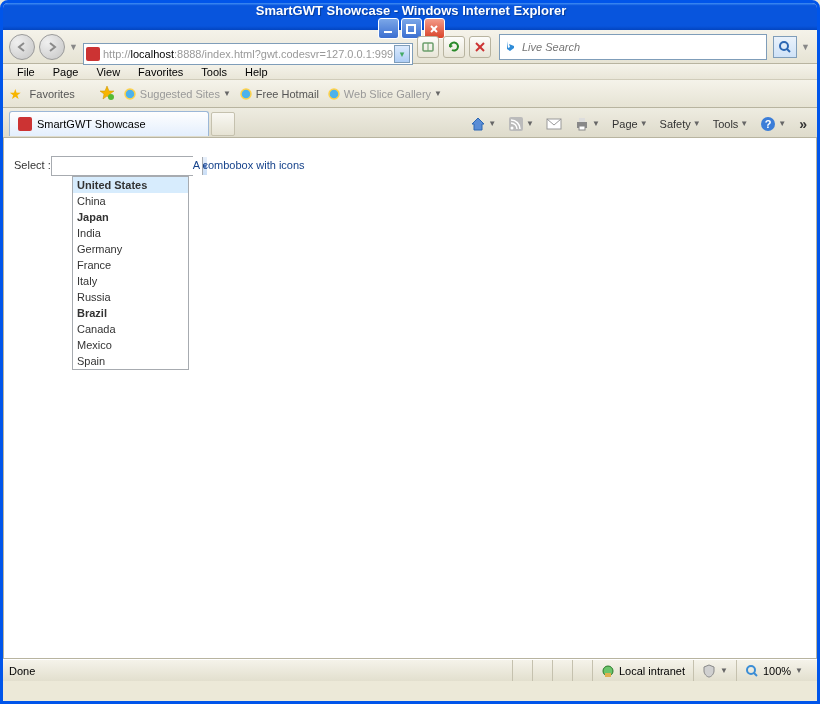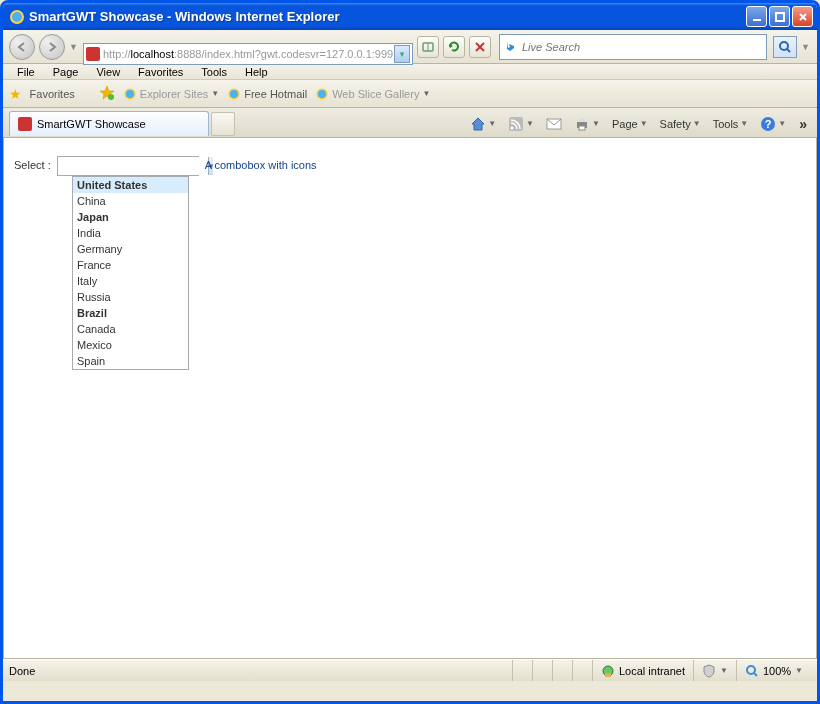--- a/index.html
+++ b/index.html
@@ -1,20 +1,20 @@
 <!DOCTYPE html>
 <html><head>
 <meta charset="utf-8">
 <style>
   * { box-sizing: border-box; }
   html, body { margin: 0; padding: 0; font-family: Tahoma, Arial, sans-serif; font-size: 11px; }
   body { width: 820px; height: 704px; overflow: hidden; background: #ece9d8; border: 3px solid #0055ea; border-radius: 8px 8px 0 0; }
 
   
-  .titlebar { height: 27px; background: linear-gradient(to bottom, #3f8cf3 0%, #0855dd 10%, #0855dd 85%, #0345c0 100%); display: flex; align-items: center; padding: 0 4px 0 6px; color: #fff; font-weight: bold; font-size: 13px; }
+  .titlebar { height: 27px; background: linear-gradient(to bottom, #3f8cf3 0%, #0855dd 10%, #0855dd 85%, #0345c0 100%); display: flex; align-items: center; padding: 0 4px 0 6px; color: #fff; font-weight: bold; font-size: 13px; flex-direction: column; }
   .titlebar .title { flex: 1; white-space: nowrap; text-shadow: 1px 1px 1px rgba(0,0,0,0.3); }
   .titlebar .ie-icon { width: 16px; height: 16px; margin-right: 4px; }
   .win-btns { display: flex; gap: 2px; }
   .win-btn { width: 21px; height: 21px; border-radius: 3px; border: 1px solid #fff; display: flex; align-items: center; justify-content: center; color: #fff; font-weight: bold; }
   .win-min, .win-max { background: linear-gradient(to bottom, #7ba7e8, #3c6fd0); }
   .win-close { background: linear-gradient(to bottom, #f39b89, #d9442a); }
 
   
   .navbar { height: 34px; background: linear-gradient(to bottom, #f5f3ea, #e6e3d4); border-bottom: 1px solid #b8b4a0; display: flex; align-items: center; padding: 0 6px; gap: 4px; }
   .nav-back, .nav-fwd { width: 26px; height: 26px; border-radius: 50%; background: radial-gradient(circle at 30% 30%, #f0f0f0, #c5c5c5); border: 1px solid #9a9a9a; display: flex; align-items: center; justify-content: center; color: #888; }
@@ -46,21 +46,21 @@
   .tabbar { height: 30px; background: linear-gradient(to bottom, #eeece1, #dedbcb); border-bottom: 1px solid #b8b4a0; display:flex; align-items:center; padding: 2px 6px 0 6px; }
   .tab { height: 25px; min-width: 200px; background: linear-gradient(to bottom,#fefefe,#e4effd); border:1px solid #9bb7d7; border-bottom:none; border-radius: 3px 3px 0 0; display:flex; align-items:center; padding: 0 8px; gap:5px; }
   .tab .fav-icon { width: 14px; height: 14px; background: #c33; border-radius: 2px; }
   .newtab { width: 24px; height: 24px; background: linear-gradient(to bottom,#f9f8f3,#e6e3d4); border:1px solid #c5c1ae; margin-left:2px; border-radius: 2px; }
   .cmdbar { margin-left:auto; display:flex; align-items:center; gap: 6px; color:#333; }
   .cmdbar .cmd { display:flex; align-items:center; gap:2px; padding: 2px 3px; }
   .overflow { font-size: 14px; font-weight:bold; padding:0 4px; }
 
   
   .content { background: #fff; height: 521px; border: 1px solid #b8b4a0; border-top: none; margin: 0; overflow: hidden; position: relative; padding: 18px 10px; }
-  .form-row { display:flex; align-items:flex-start; gap: 6px; }
+  .form-row { display:flex; align-items:flex-start; }
   .form-label { color:#333; padding-top: 3px; }
   .combo { width: 142px; height: 20px; border:1px solid #a7abb0; background:#fff; display:flex; align-items:stretch; }
   .combo input { border:none; outline:none; flex:1; padding: 0 4px; font-size:11px; }
   .combo .combo-btn { width:16px; background: linear-gradient(to bottom,#e8f0fb,#cadef6); border-left:1px solid #a7abb0; display:flex; align-items:center; justify-content:center; color:#4a70b5; font-size:9px; }
   .desc { color:#15428b; padding-top:3px; }
 
   .dropdown { position:absolute; top: 38px; left: 68px; width: 117px; border:1px solid #a7abb0; background:#fff; }
   .dropdown .opt { padding: 2px 4px; color:#333; }
   .dropdown .opt.sel { background:#d7ecfd; }
   .dropdown .opt.bold { font-weight:bold; }
@@ -171,21 +171,21 @@
   <span class="item">Favorites</span>
   <span style="width:8px"></span>
   <span><svg width="16" height="16">
         <polygon points="8,1 10,6 15,6 11,9 12,14 8,11 4,14 5,9 1,6 6,6" fill="#f7b500" stroke="#c79000" stroke-width="0.5"></polygon>
         <circle cx="12" cy="12" r="3" fill="#5b3"></circle>
       </svg></span>
   <span class="item light">
     <svg class="ie-small" viewBox="0 0 14 14">
         <circle cx="7" cy="7" r="5" fill="#4db2ec" stroke="#ffd24a" stroke-width="1.5"></circle>
       </svg>
-    <span>Explorer Sites</span>
+    <span>Suggested Sites</span>
       <span class="drop-tiny">▼</span>
   </span>
   <span class="item">
     <svg class="ie-small" viewBox="0 0 14 14">
         <circle cx="7" cy="7" r="5" fill="#4db2ec" stroke="#ffd24a" stroke-width="1.5"></circle>
       </svg>
     <span>Free Hotmail</span>
   </span>
   <span class="item light">
     <svg class="ie-small" viewBox="0 0 14 14">

